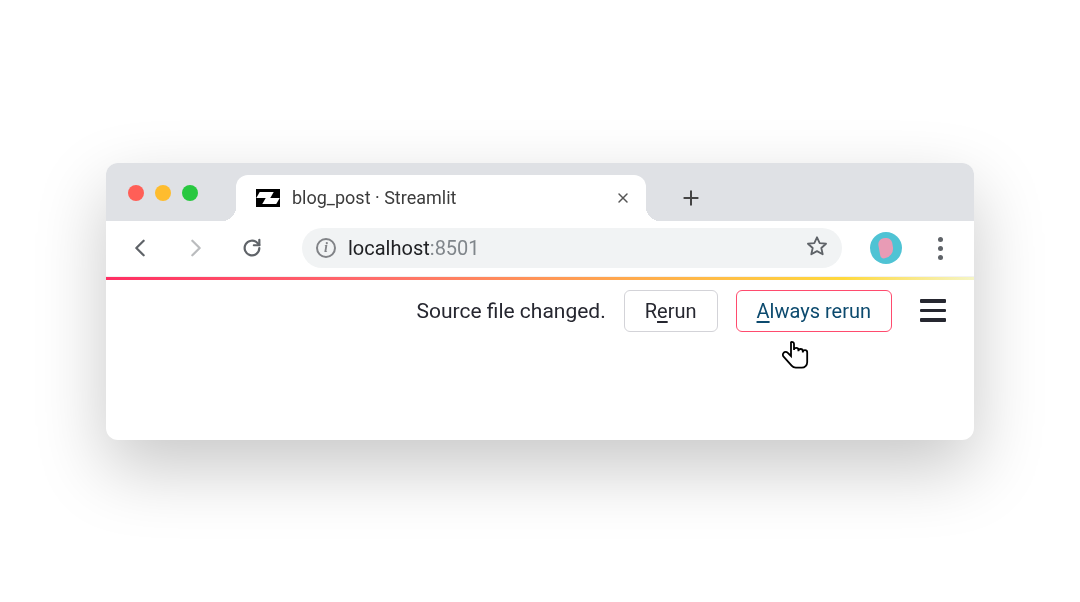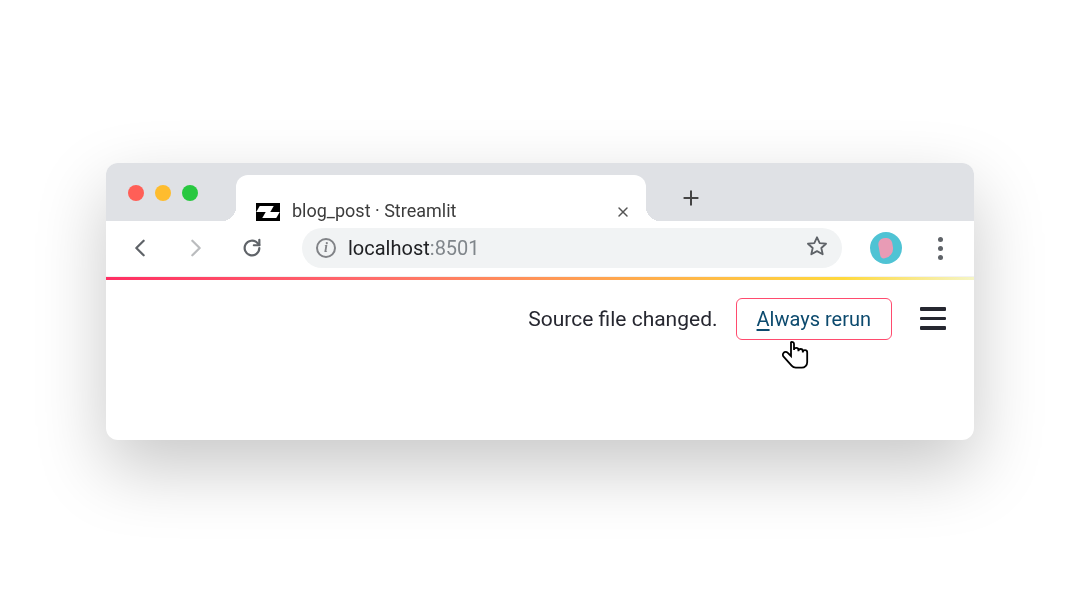--- a/index.html
+++ b/index.html
@@ -44,21 +44,21 @@
     .tl-red { background: #ff5f57; }
     .tl-yellow { background: #febc2e; }
     .tl-green { background: #28c840; }
     .tab {
       background: #fff;
       height: 46px;
       margin-left: 110px;
       border-radius: 12px 12px 0 0;
       padding: 0 14px 0 20px;
       display: flex;
-      align-items: flex-end;
+      align-items: center;
       gap: 12px;
       min-width: 410px;
       position: relative;
     }
     .tab::before, .tab::after {
       content: '';
       position: absolute;
       bottom: 0;
       width: 14px;
       height: 14px;
@@ -212,21 +212,21 @@
       border-radius: 50%;
     }
     
     .gradient-line {
       height: 3px;
       background: linear-gradient(90deg, #ff2e63 0%, #ff6b6b 30%, #ffa94d 60%, #ffd93d 85%, #f5f5c6 100%);
     }
     
     .content {
       height: 160px;
-      padding: 18px 28px;
+      padding: 10px 28px;
       position: relative;
     }
     .status-row {
       display: flex;
       align-items: center;
       justify-content: flex-end;
       gap: 18px;
     }
     .status-text {
       font-size: 21px;
@@ -332,20 +332,23 @@
         <span></span>
         <span></span>
     </div>
   </div>
 
   <div class="gradient-line"></div>
 
   <div class="content">
     <div class="status-row">
       <div class="status-text">Source file changed.</div>
+      <button class="btn btn-plain">
+        <span>R</span><u>e</u><span>run</span>
+      </button>
       <button class="btn btn-primary">
         <u>A</u><span>lways rerun</span>
       </button>
       <div class="hamburger">
         <span></span>
           <span></span>
           <span></span>
       </div>
     </div>
 

